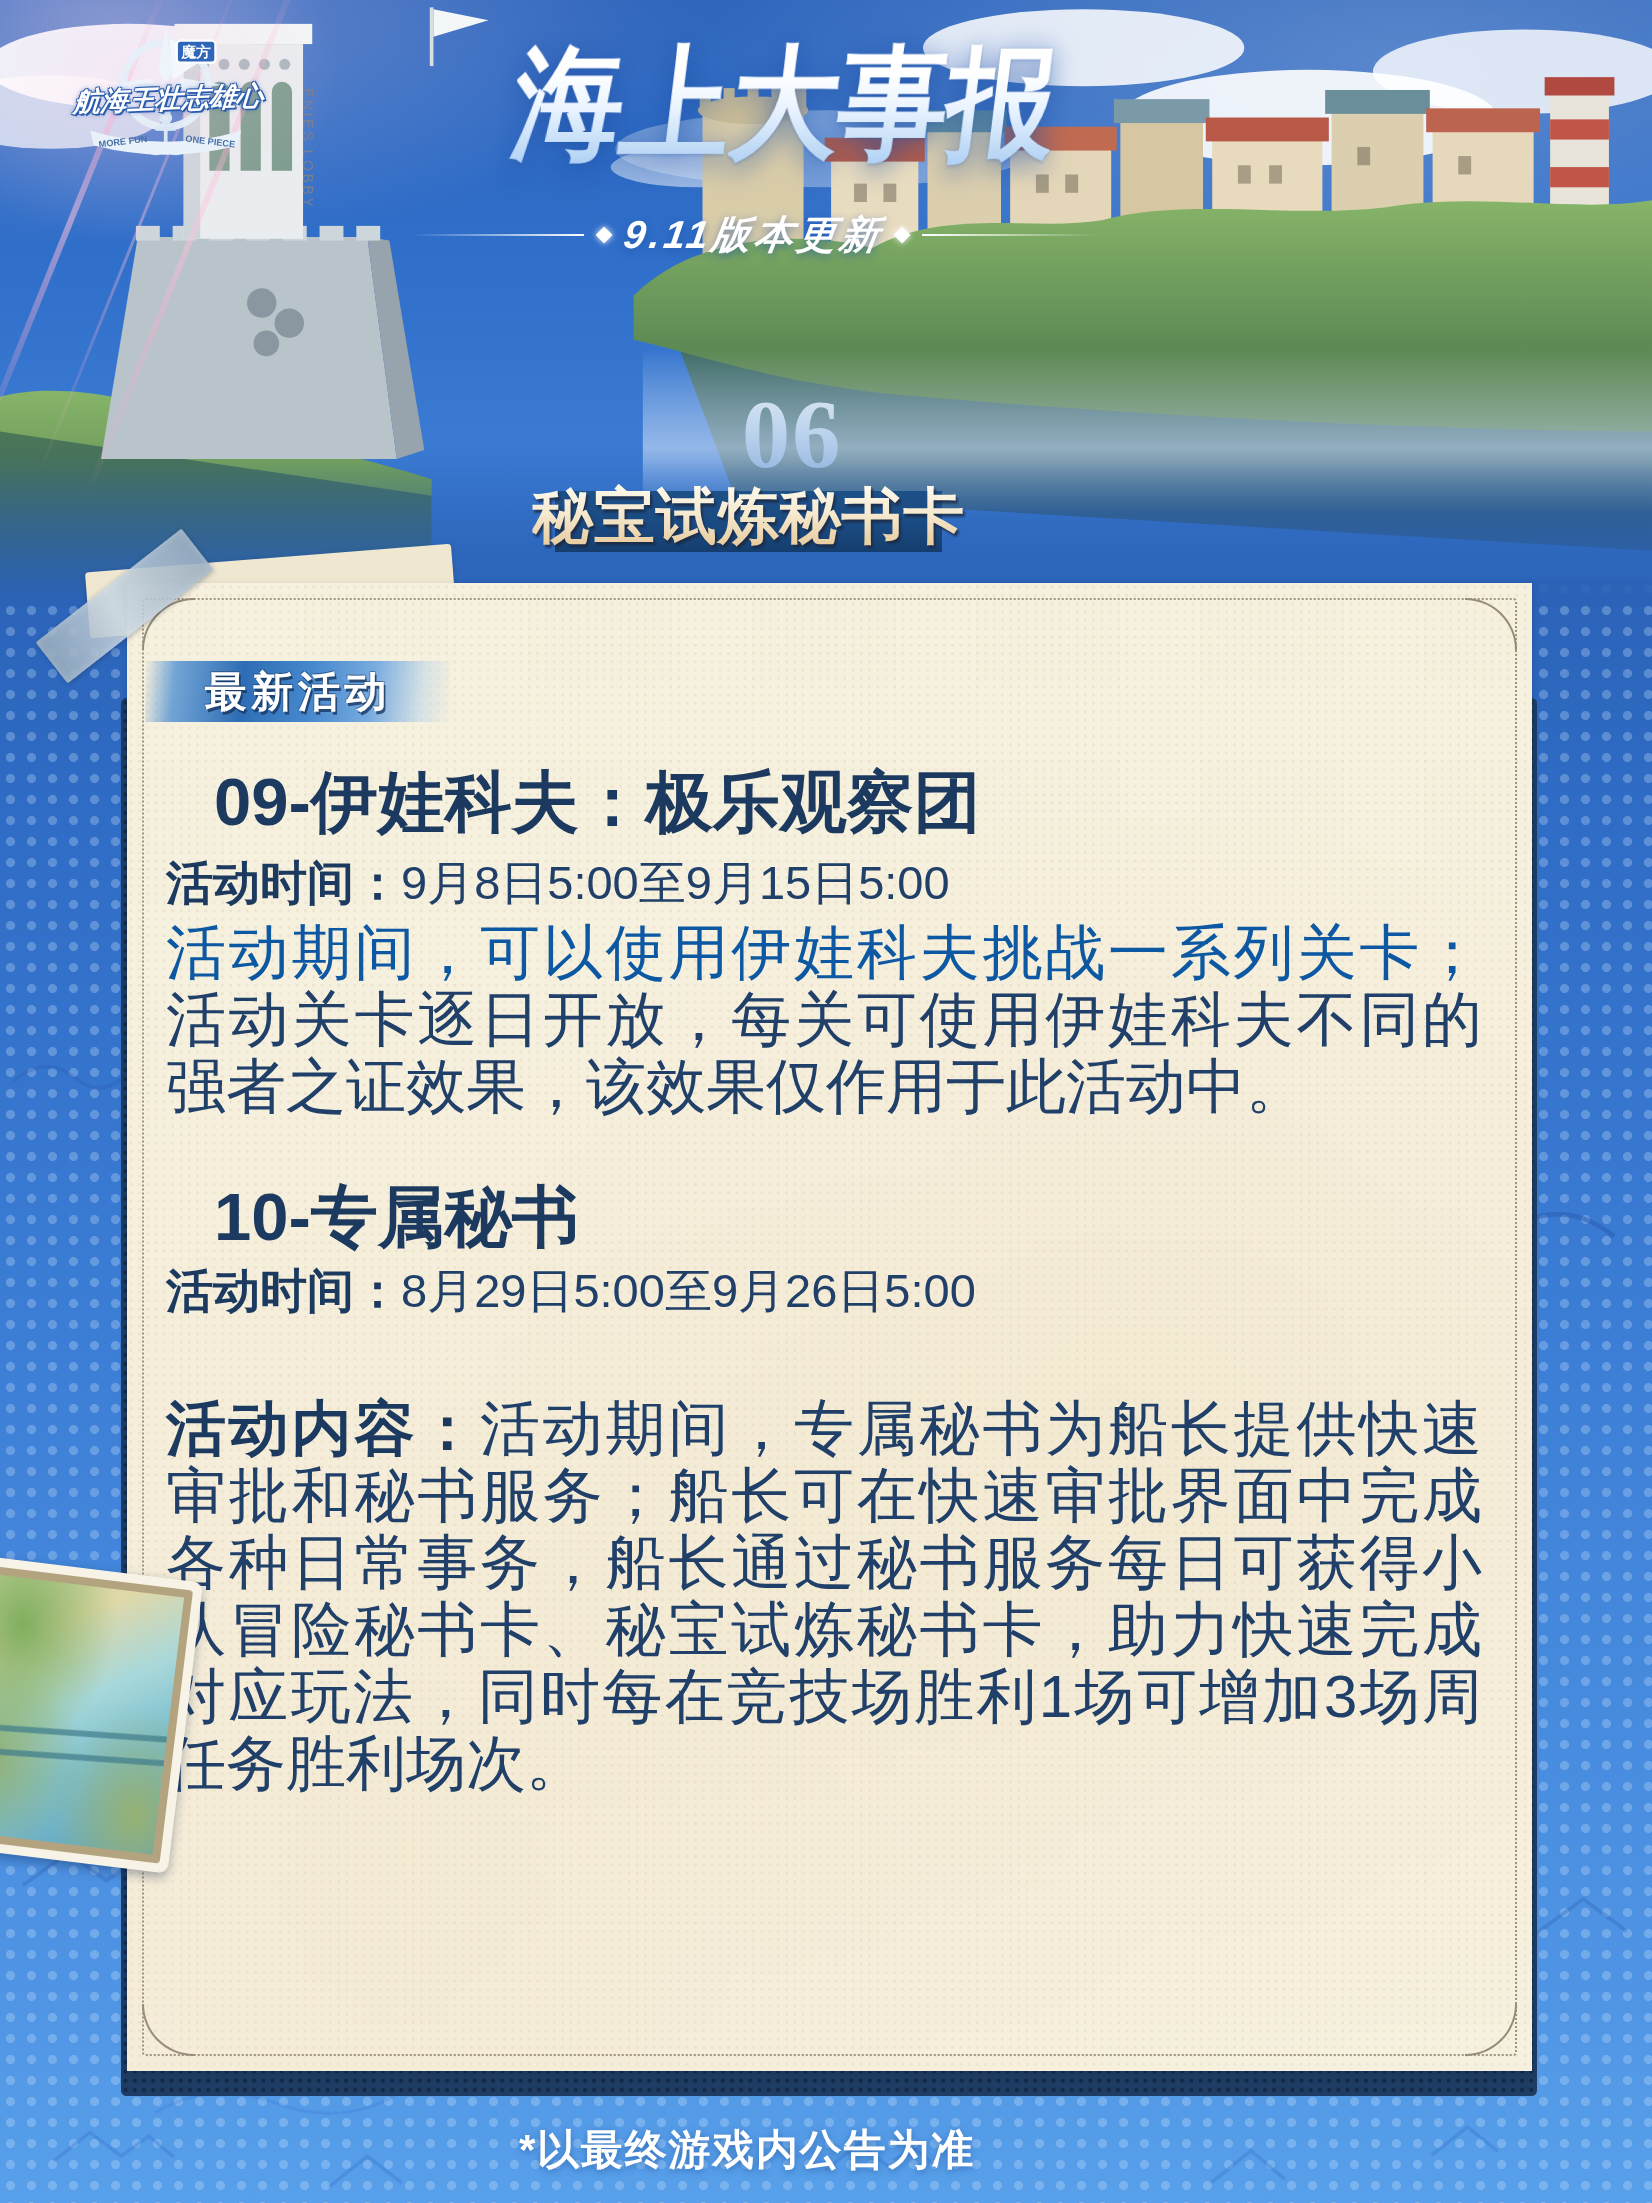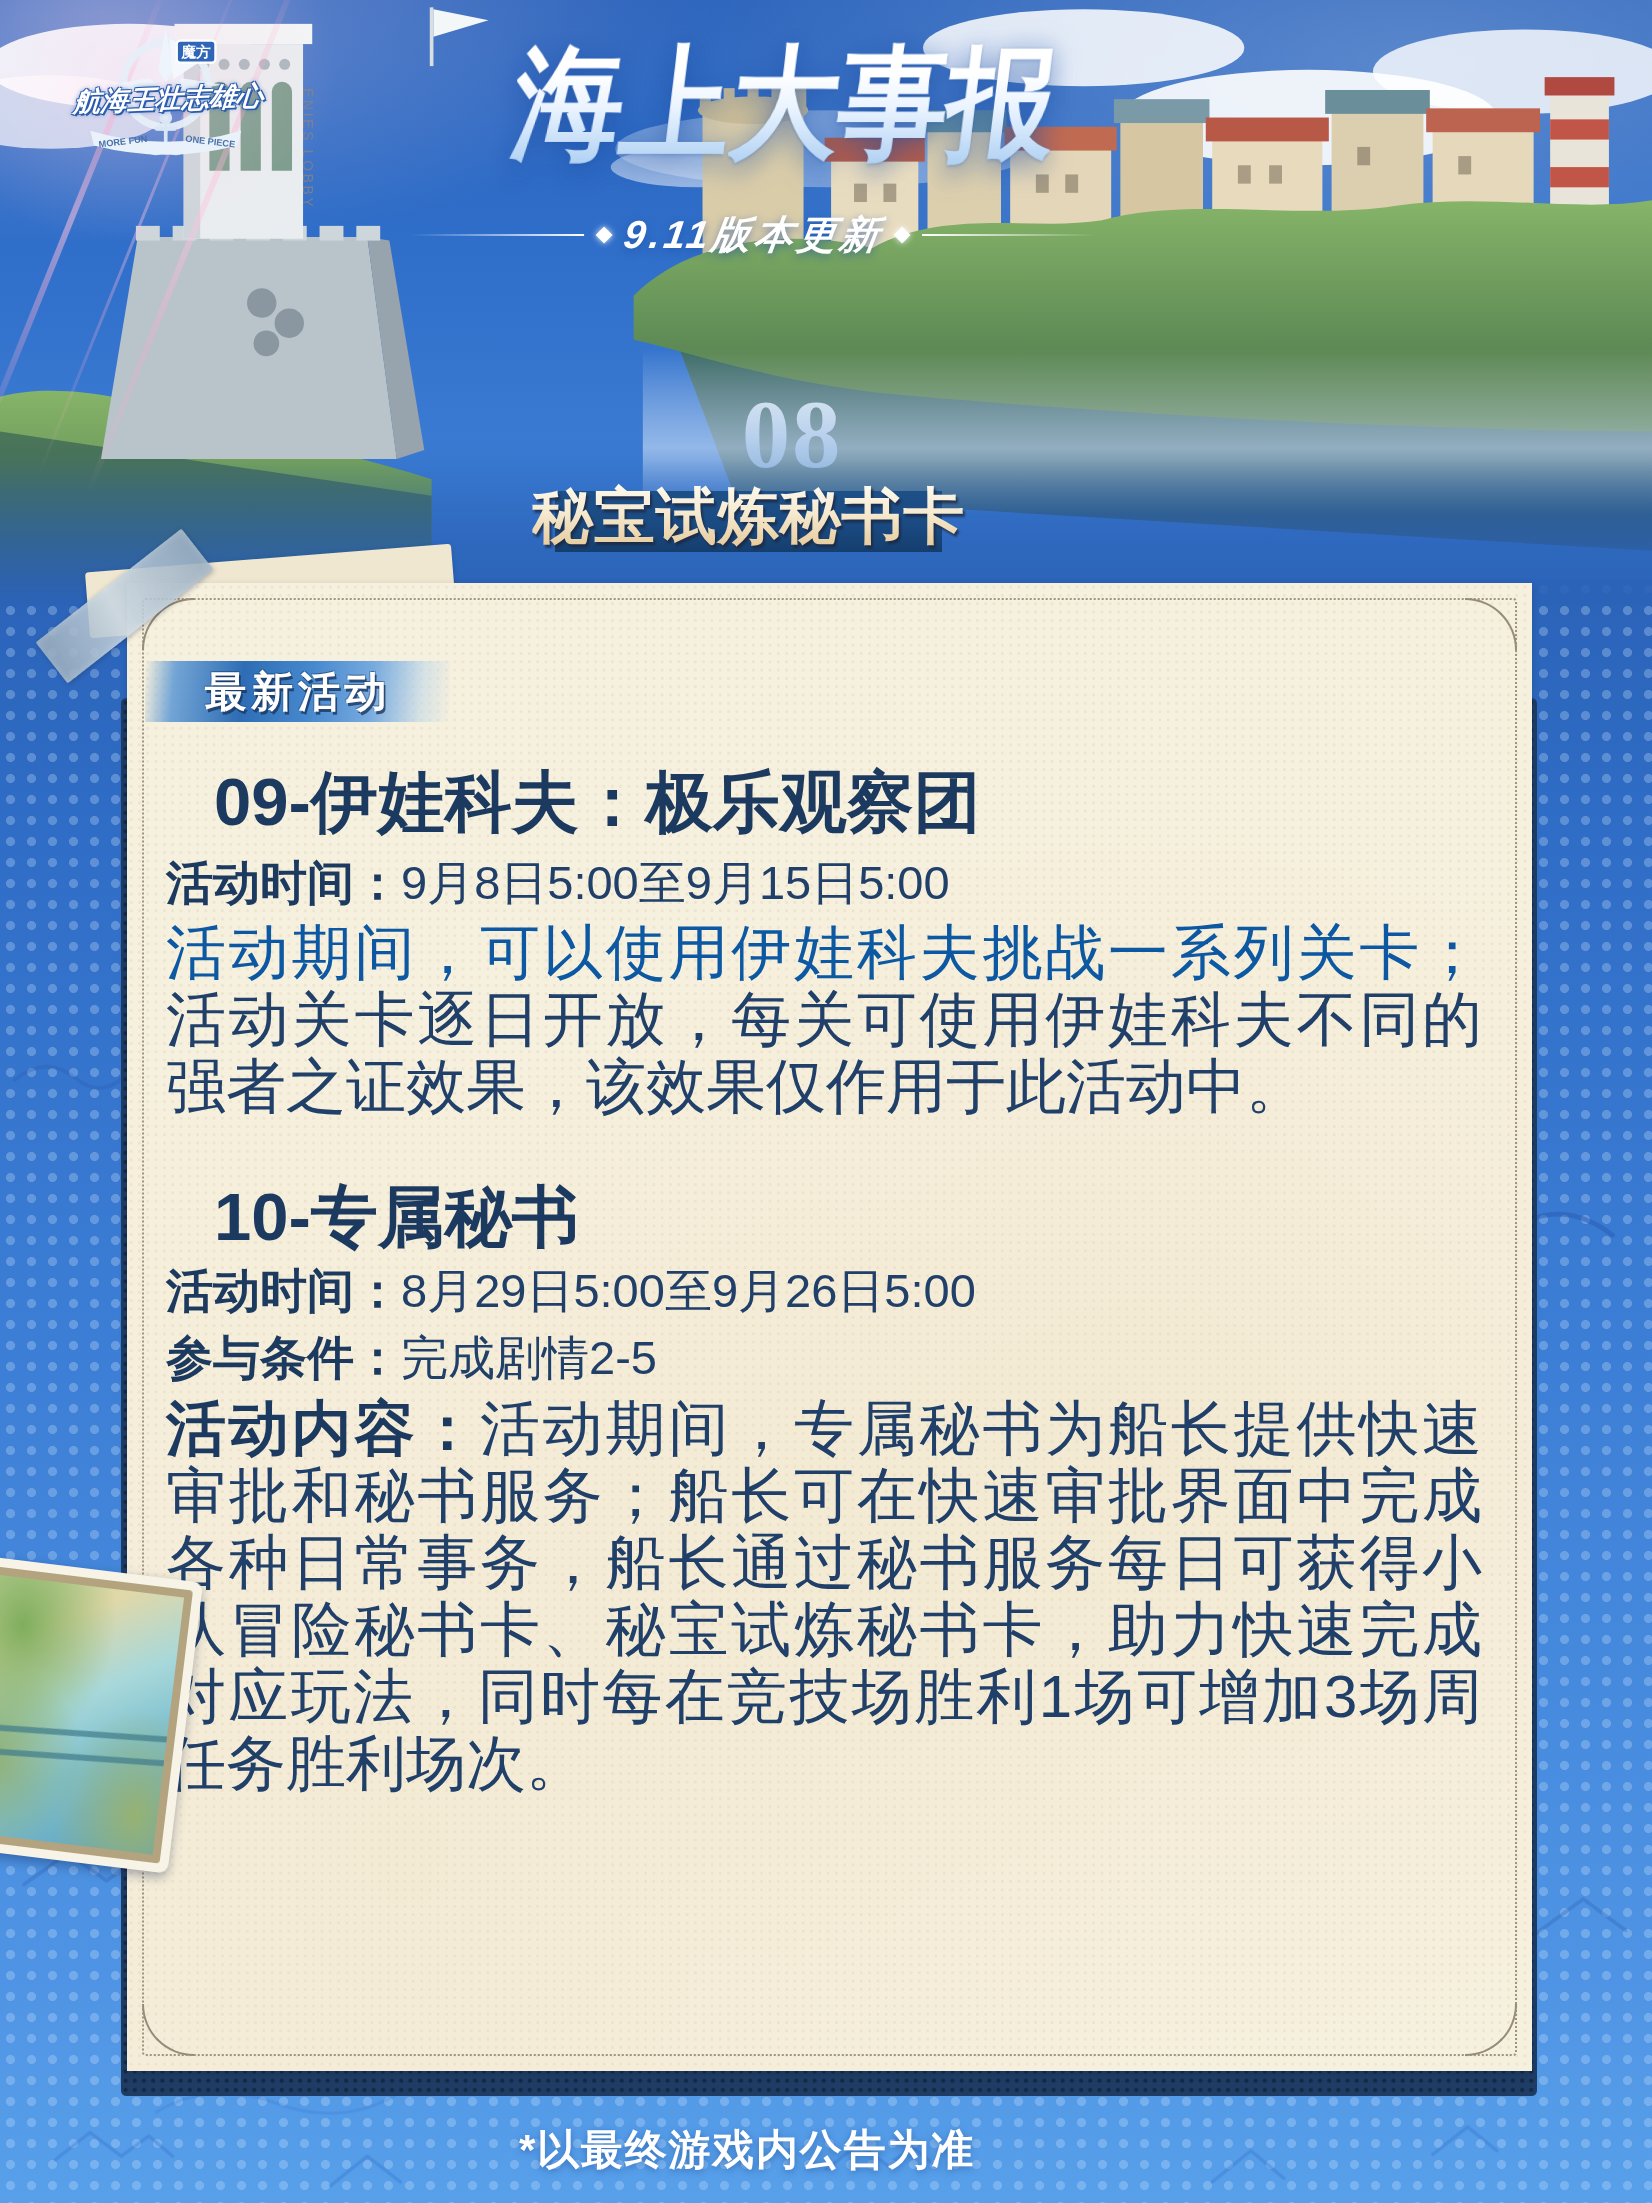--- a/index.html
+++ b/index.html
@@ -299,21 +299,21 @@
 
   <div class="main-title gt">海上大事报</div>
   <div class="subtitle-row">
     <div class="sub-line"></div>
     <div class="sub-diamond"></div>
     <div class="sub-text">9.11版本更新</div>
     <div class="sub-diamond"></div>
     <div class="sub-line r"></div>
   </div>
 
-  <div class="section-num gt">08</div>
+  <div class="section-num gt">06</div>
   <div class="banner">
     <div class="banner-text gt">秘宝试炼秘书卡</div>
   </div>
 
   <div class="card-shadow"></div>
   <div class="backing-sheet"></div>
 
   <div class="card">
     <div class="card-border"></div>
     <div class="arc tl"></div>
@@ -325,21 +325,20 @@
       <div class="badge">
         <span>最新活动</span>
       </div>
 
       <div class="ev-title t1">09-伊娃科夫：极乐观察团</div>
       <p class="row r1"><span class="lbl">活动时间：</span><span>9月8日5:00至9月15日5:00</span></p>
       <p class="para p1"><span class="hl">活动期间，可以使用伊娃科夫挑战一系列关卡；</span><span>活动关卡逐日开放，每关可使用伊娃科夫不同的强者之证效果，该效果仅作用于此活动中。</span></p>
 
       <div class="ev-title t2">10-专属秘书</div>
       <p class="row r2a"><span class="lbl">活动时间：</span><span>8月29日5:00至9月26日5:00</span></p>
-      <p class="row r2b"><span class="lbl">参与条件：</span><span>完成剧情2-5</span></p>
       <p class="para p2"><span class="lbl">活动内容：</span><span>活动期间，专属秘书为船长提供快速审批和秘书服务；船长可在快速审批界面中完成各种日常事务，船长通过秘书服务每日可获得小队冒险秘书卡、秘宝试炼秘书卡，助力快速完成对应玩法，同时每在竞技场胜利1场可增加3场周任务胜利场次。</span></p>
     </div>
   </div>
 
   <div class="photo">
     <div class="photo-mat">
       <div class="pline pl1"></div>
       <div class="pline pl2"></div>
     </div>
   </div>

